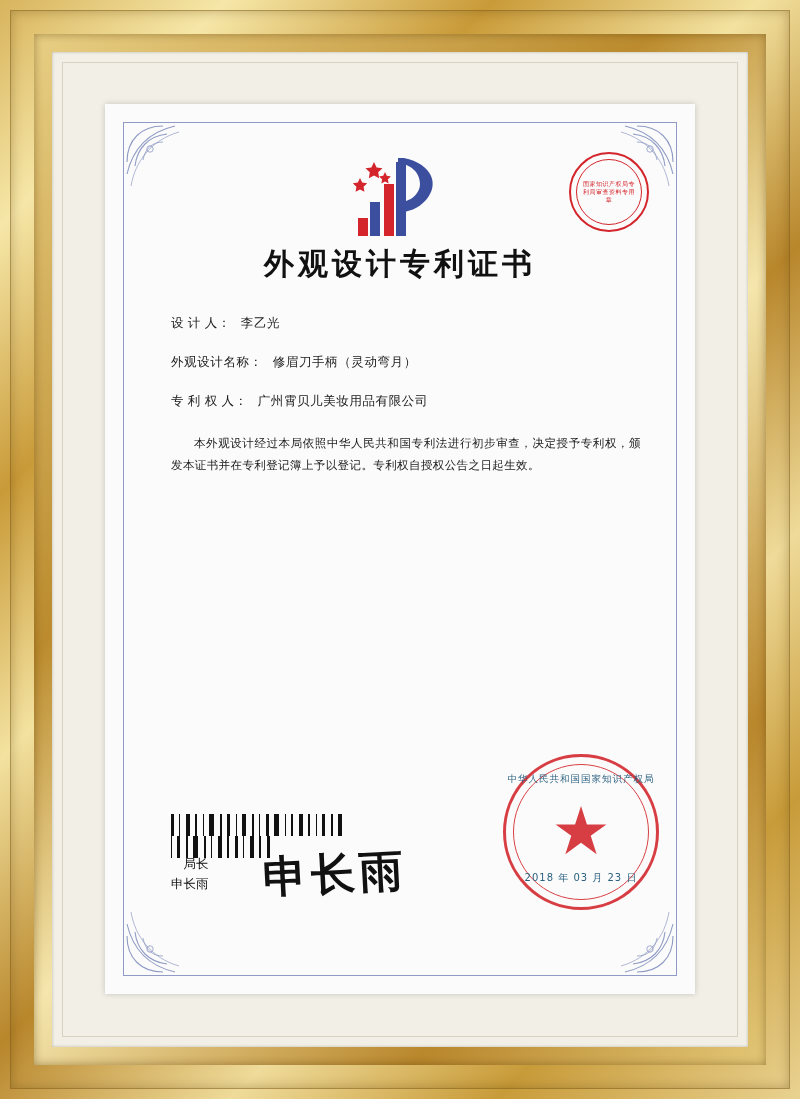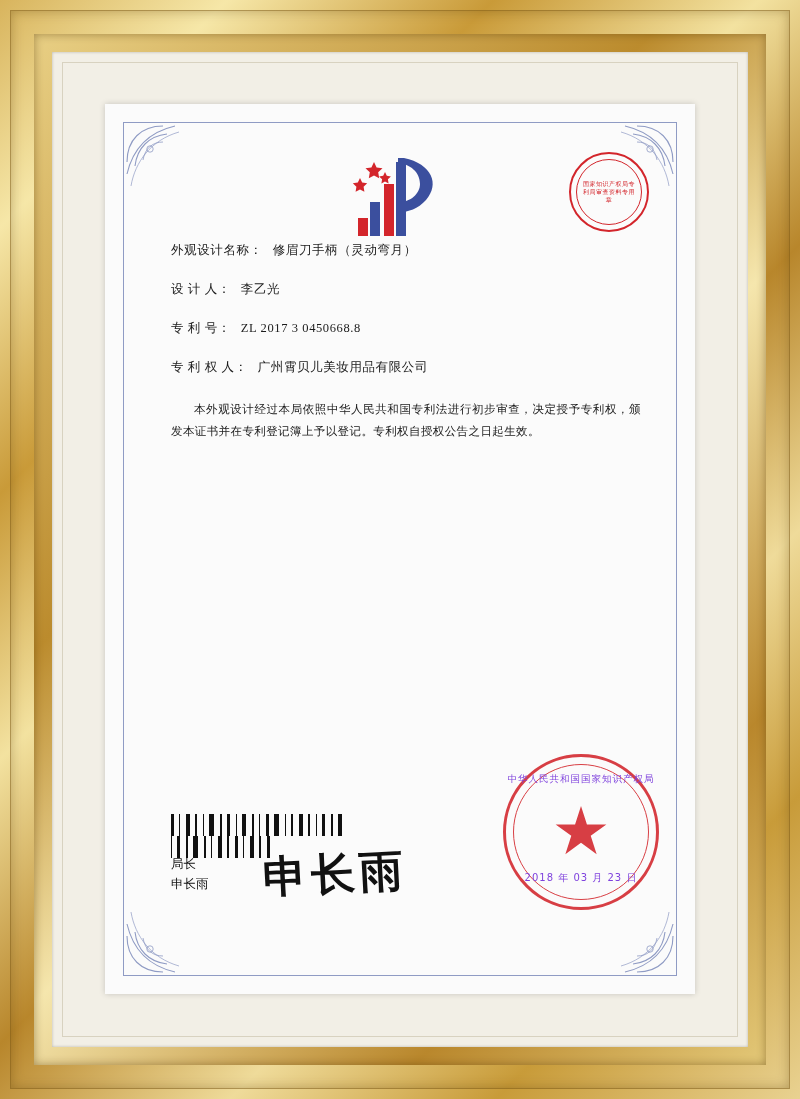--- a/index.html
+++ b/index.html
@@ -70,42 +70,42 @@
     font-size:11.5px;color:#1b1b1b;line-height:1.95;text-align:justify;
     text-indent:2em;margin:0 6px 0 18px;letter-spacing:.4px;
   }
   .para.first{margin-top:6px;}
 
   
   .barcode{position:absolute;left:18px;bottom:118px;width:176px;height:22px;}
   .barcode span{display:inline-block;height:100%;background:#111;vertical-align:top;}
 
   
-  .director{position:absolute;left:18px;bottom:60px;font-size:12.5px;line-height:1.55;color:#111;}
+  .director{position:absolute;left:18px;bottom:60px;font-size:12.5px;line-height:1.55;color:#111;text-align:right;}
   .signature{
     position:absolute;left:110px;bottom:50px;font-size:44px;color:#111;
     font-family:"DejaVu Serif",serif;letter-spacing:4px;transform:rotate(-3deg);
     font-weight:bold;
   }
   .page-no{position:absolute;left:0;right:0;bottom:6px;text-align:center;font-size:11.5px;color:#222;}
 
   
   .seal-top{
     position:absolute;right:46px;top:48px;width:76px;height:76px;border-radius:50%;
     border:2px solid #d3252b;color:#d3252b;
   }
   .seal-top .ring{position:absolute;inset:5px;border:1px solid #d3252b;border-radius:50%;}
   .seal-top .txt{
     position:absolute;inset:0;font-size:6px;letter-spacing:.5px;
     display:flex;align-items:center;justify-content:center;text-align:center;
     line-height:1.3;padding:10px;box-sizing:border-box;font-family:"DejaVu Sans",sans-serif;
   }
   .seal-main{
     position:absolute;right:36px;bottom:84px;width:150px;height:150px;border-radius:50%;
-    border:3px solid #d3252b;color:#6d28d9;opacity:.88;
+    border:3px solid #d3252b;color:#0c4a6e;opacity:.88;
   }
   .seal-main .ring2{position:absolute;inset:7px;border:1px solid #d3252b;border-radius:50%;}
   .seal-main .arc{
     position:absolute;left:0;right:0;top:16px;text-align:center;font-size:9.5px;
     letter-spacing:1px;font-family:"DejaVu Sans",sans-serif;
   }
   .seal-main .star{
     position:absolute;left:50%;top:50%;transform:translate(-50%,-56%);
     width:54px;height:54px;
   }
@@ -185,29 +185,27 @@
           <path d="M56 12 L66 12 L66 86 L56 86 Z" fill="#3b4f9e"></path>
           <path d="M44 34 L54 34 L54 86 L44 86 Z" fill="#d3252b"></path>
           <path d="M30 52 L40 52 L40 86 L30 86 Z" fill="#3b4f9e"></path>
           <path d="M18 68 L28 68 L28 86 L18 86 Z" fill="#d3252b"></path>
           <path d="M34 12 l2.6 5.4 5.9 .8 -4.3 4.1 1 5.9 -5.2-2.8 -5.2 2.8 1-5.9 -4.3-4.1 5.9-.8 Z" fill="#d3252b"></path>
           <path d="M20 28 l2.2 4.6 5 .7 -3.6 3.5 .8 5 -4.4-2.4 -4.4 2.4 .8-5 -3.6-3.5 5-.7 Z" fill="#d3252b"></path>
           <path d="M45 22 l1.8 3.8 4.1 .6 -3 2.9 .7 4.1 -3.6-2 -3.6 2 .7-4.1 -3-2.9 4.1-.6 Z" fill="#d3252b"></path>
         </svg>
       </div>
 
-
+      <div class="title">外观设计专利证书</div>
+
+      <div class="field">
+        <span class="lbl">设 计 人：</span><span class="val">李乙光</span>
+      </div>
       <div class="field">
         <span class="lbl">外观设计名称：</span><span class="val">修眉刀手柄（灵动弯月）</span>
-      </div>
-      <div class="field">
-        <span class="lbl">设 计 人：</span><span class="val">李乙光</span>
-      </div>
-      <div class="field">
-        <span class="lbl">专  利  号：</span><span class="val">ZL 2017 3 0450668.8</span>
       </div>
       <div class="field">
         <span class="lbl">专 利 权 人：</span><span class="val">广州霄贝儿美妆用品有限公司</span>
       </div>
 
       <p class="para first">本外观设计经过本局依照中华人民共和国专利法进行初步审查，决定授予专利权，颁发本证书并在专利登记簿上予以登记。专利权自授权公告之日起生效。</p>
 
       <div class="barcode">
         <span style="width:3px"></span><span style="width:1px;background:transparent"></span>
         <span style="width:1px"></span><span style="width:2px;background:transparent"></span>

